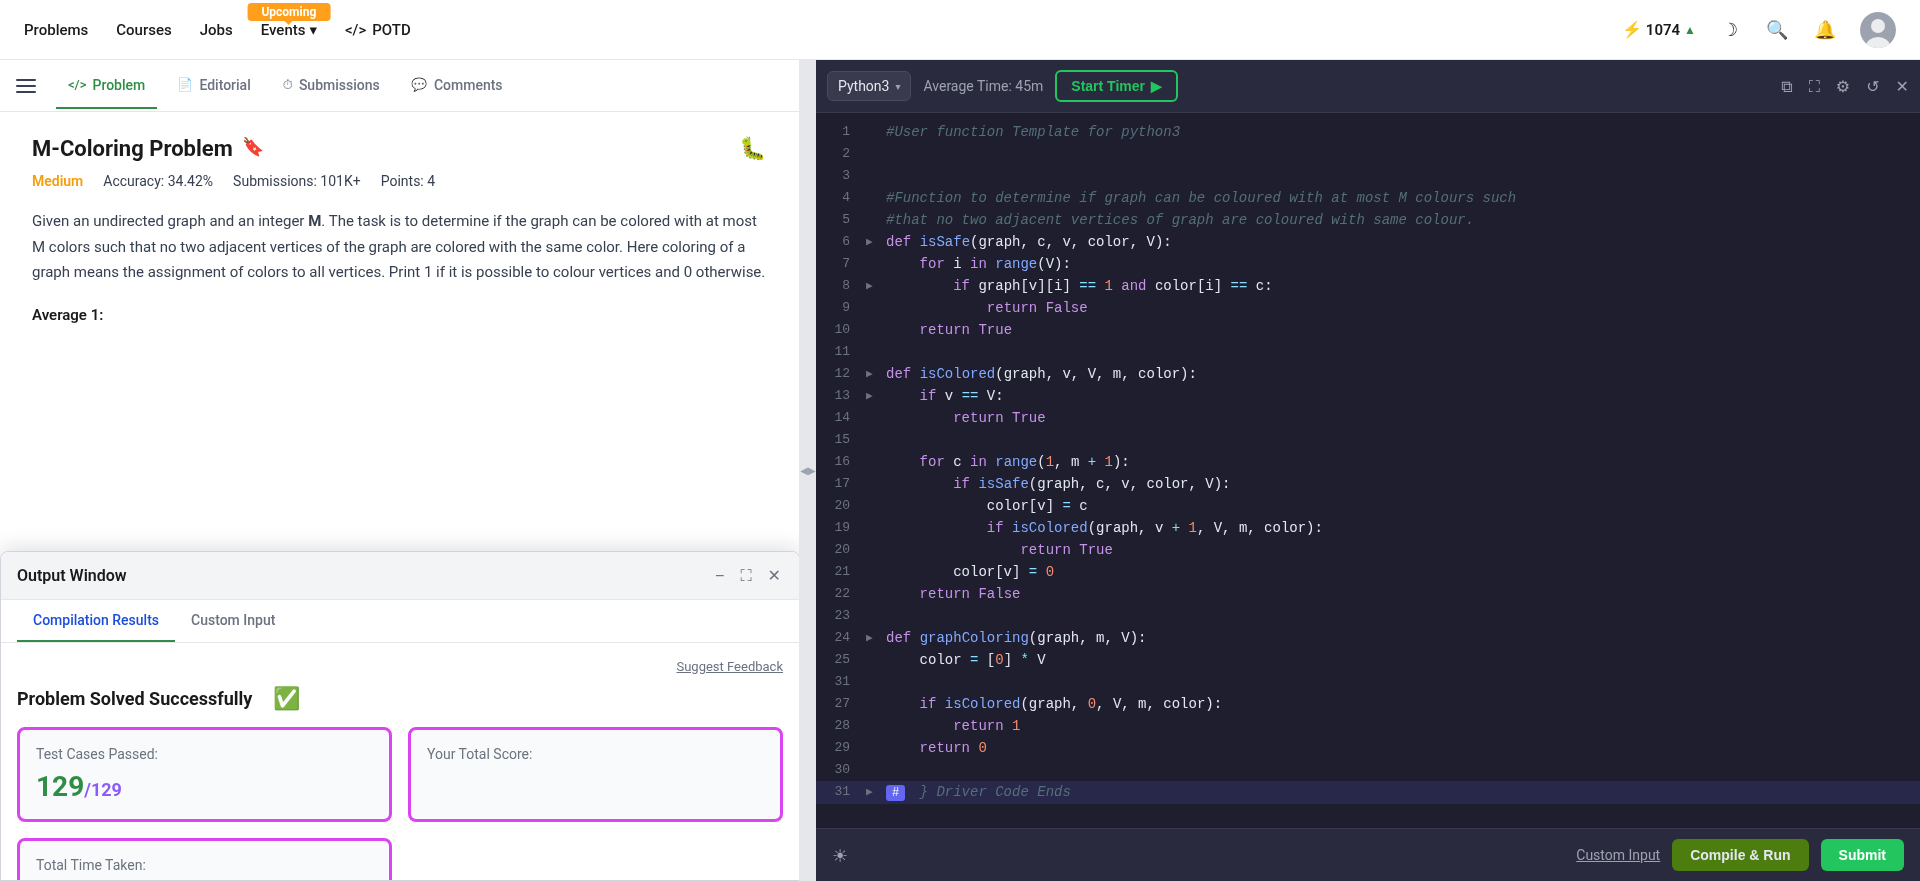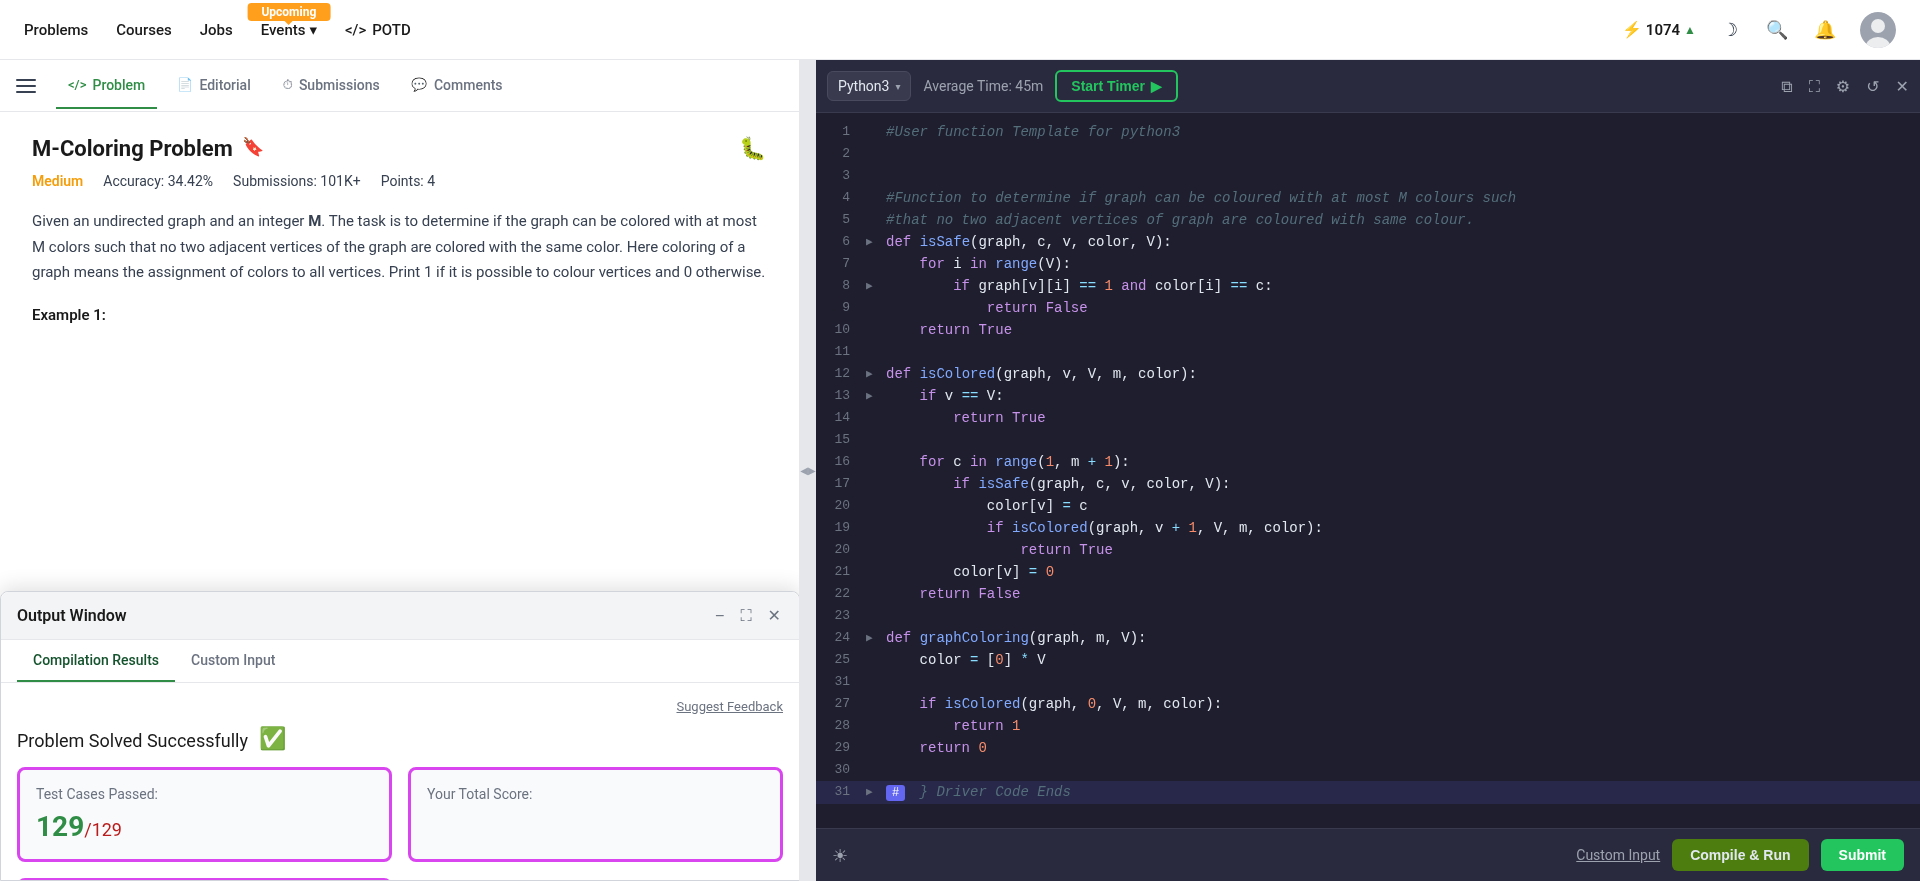--- a/index.html
+++ b/index.html
@@ -92,21 +92,21 @@
     .output-window {
       position: absolute;
       bottom: 0;
       left: 0;
       width: 800px;
       background: #fff;
       border: 1px solid #d1d5db;
       border-radius: 8px 8px 0 0;
       box-shadow: 0 -4px 20px rgba(0,0,0,0.12);
       z-index: 50;
-      height: 290px;
+      height: 330px;
       display: flex;
       flex-direction: column;
     }
     .output-header {
       display: flex;
       align-items: center;
       justify-content: space-between;
       padding: 12px 16px;
       background: #f3f4f6;
       border-bottom: 1px solid #e5e7eb;
@@ -114,30 +114,30 @@
     }
     .output-title { font-size: 16px; font-weight: 600; color: #1a1a1a; }
     .output-controls { display: flex; align-items: center; gap: 12px; }
     .output-btn { background: none; border: none; cursor: pointer; color: #6b7280; font-size: 16px; padding: 2px; }
     .output-tabs { display: flex; gap: 0; padding: 0 16px; border-bottom: 1px solid #e5e7eb; background: #fff; }
     .output-tab {
       padding: 12px 16px;
       font-size: 14px; font-weight: 500; color: #6b7280; cursor: pointer;
       border-bottom: 2px solid transparent;
     }
-    .output-tab.active { color: #14532d; border-bottom-color: #2f8d46; }
+    .output-tab.active { color: #1d4ed8; border-bottom-color: #2f8d46; }
     .output-body { flex: 1; overflow-y: auto; padding: 16px; }
     .suggest-feedback { text-align: right; font-size: 13px; color: #6b7280; text-decoration: underline; cursor: pointer; margin-bottom: 12px; }
-    .success-banner { display: flex; align-items: flex-end; gap: 11px; font-size: 18px; font-weight: 400; color: #1a1a1a; margin-bottom: 16px; }
+    .success-banner { display: flex; align-items: center; gap: 21px; font-size: 18px; font-weight: 700; color: #1a1a1a; margin-bottom: 16px; }
     .success-icon { color: #2f8d46; font-size: 22px; }
     .results-grid { display: grid; grid-template-columns: 1fr 1fr; gap: 16px; }
     .result-card { background: #f9fafb; border: 3px solid #d946ef; border-radius: 8px; padding: 16px; }
     .result-label { font-size: 14px; color: #6b7280; margin-bottom: 8px; }
     .result-value { font-size: 28px; font-weight: 700; color: #2f8d46; }
-    .result-value .total { font-size: 18px; color: #b91c1c; font-weight: 400; }
+    .result-value .total { font-size: 18px; color: #8b5cf6; font-weight: 700; }
 
     
     .right-panel { flex: 1; display: flex; flex-direction: column; background: #1e1e2e; position: relative; }
     .editor-toolbar {
       display: flex;
       align-items: center;
       justify-content: space-between;
       padding: 10px 11px;
       background: #2a2a3e;
       border-bottom: 1px solid #3a3a4e;
@@ -296,21 +296,21 @@
         </div>
         <div class="problem-meta">
           <span class="difficulty">Medium</span>
           <span class="meta-item">Accuracy: 34.42%</span>
           <span class="meta-item">Submissions: 101K+</span>
           <span class="meta-item">Points: 4</span>
         </div>
         <div class="problem-desc">
           Given an undirected graph and an integer <strong>M</strong>. The task is to determine if the graph can be colored with at most M colors such that no two adjacent vertices of the graph are colored with the same color. Here coloring of a graph means the assignment of colors to all vertices. Print 1 if it is possible to colour vertices and 0 otherwise.
         </div>
-        <div class="example-title">Example 1:</div>
+        <div class="example-title">Average 1:</div>
       </div>
 
       <div class="output-window">
         <div class="output-header">
           <span class="output-title">Output Window</span>
           <div class="output-controls">
             <button class="output-btn">−</button>
             <button class="output-btn">⛶</button>
             <button class="output-btn">✕</button>
           </div>

